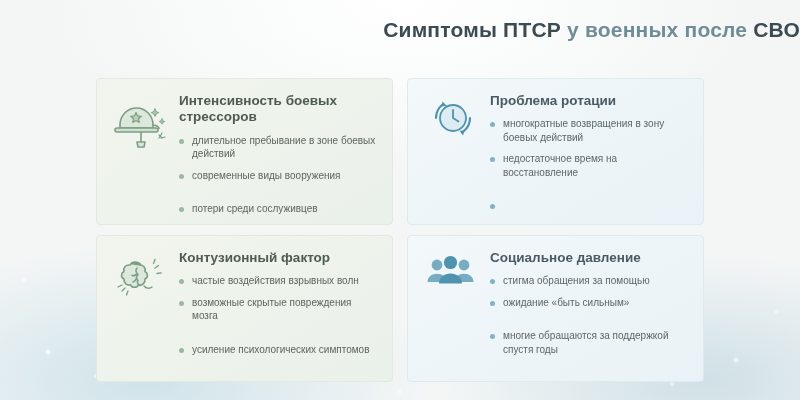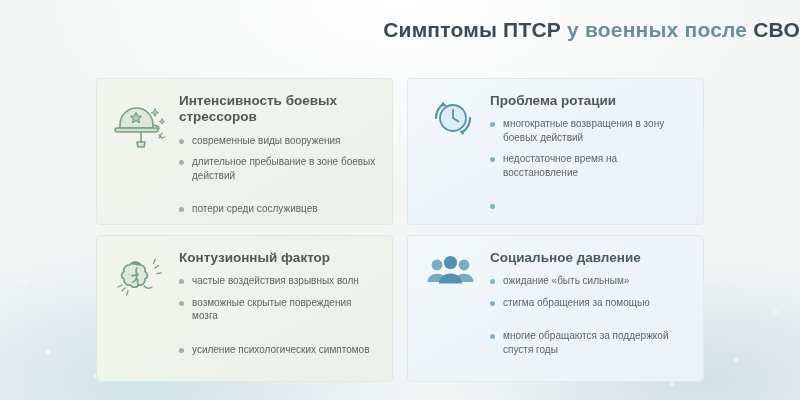--- a/index.html
+++ b/index.html
@@ -144,22 +144,22 @@
           <path d="M26 47h8l-1 5h-6z" fill="#dce8dc"></path>
           <path d="M44 14c.7 2.1 1.6 3 3.7 3.7-2.1.7-3 1.6-3.7 3.7-.7-2.1-1.6-3-3.7-3.7 2.1-.7 3-1.6 3.7-3.7z" fill="#a9c7af" stroke-width="1"></path>
           <path d="M51 24c.5 1.5 1.1 2.1 2.6 2.6-1.5.5-2.1 1.1-2.6 2.6-.5-1.5-1.1-2.1-2.6-2.6 1.5-.5 2.1-1.1 2.6-2.6z" fill="#a9c7af" stroke-width="1"></path>
           <path d="M48 40l3 3M51 38l-3 5M54 42l-4 1" stroke-width="1.2"></path>
         </g>
       </svg>
     </div>
     <div class="card-body">
       <div class="card-title">Интенсивность боевых стрессоров</div>
       <ul class="bullets">
+        <li><span class="dot"></span><span>длительное пребывание в зоне боевых действий</span></li>
         <li><span class="dot"></span><span>современные виды вооружения</span></li>
-        <li><span class="dot"></span><span>длительное пребывание в зоне боевых действий</span></li>
         <li><span class="dot"></span><span>потери среди сослуживцев</span></li>
       </ul>
     </div>
   </div>
 
   <div class="card blue">
     <div class="icon-wrap">
       <svg width="50" height="48" viewBox="0 0 50 48">
         <g fill="none" stroke="#4f93b0" stroke-width="1.8" stroke-linecap="round" stroke-linejoin="round">
           <circle cx="27" cy="23" r="13" fill="#dcecf2"></circle>
@@ -213,20 +213,20 @@
           <circle cx="40" cy="13" r="5.4" opacity="0.75"></circle>
           <path d="M30.5 30c0-5.2 4.3-8.3 9.5-8.3s9.5 3.1 9.5 8.3z" opacity="0.75"></path>
           <circle cx="26.5" cy="10.5" r="6.6"></circle>
           <path d="M15 31.5c0-6.3 5.2-10 11.5-10s11.5 3.7 11.5 10z"></path>
         </g>
       </svg>
     </div>
     <div class="card-body">
       <div class="card-title">Социальное давление</div>
       <ul class="bullets">
+        <li><span class="dot"></span><span>стигма обращения за помощью</span></li>
         <li><span class="dot"></span><span>ожидание «быть сильным»</span></li>
-        <li><span class="dot"></span><span>стигма обращения за помощью</span></li>
         <li><span class="dot"></span><span>многие обращаются за поддержкой спустя годы</span></li>
       </ul>
     </div>
   </div>
 
 </div>
 
 </body></html>

